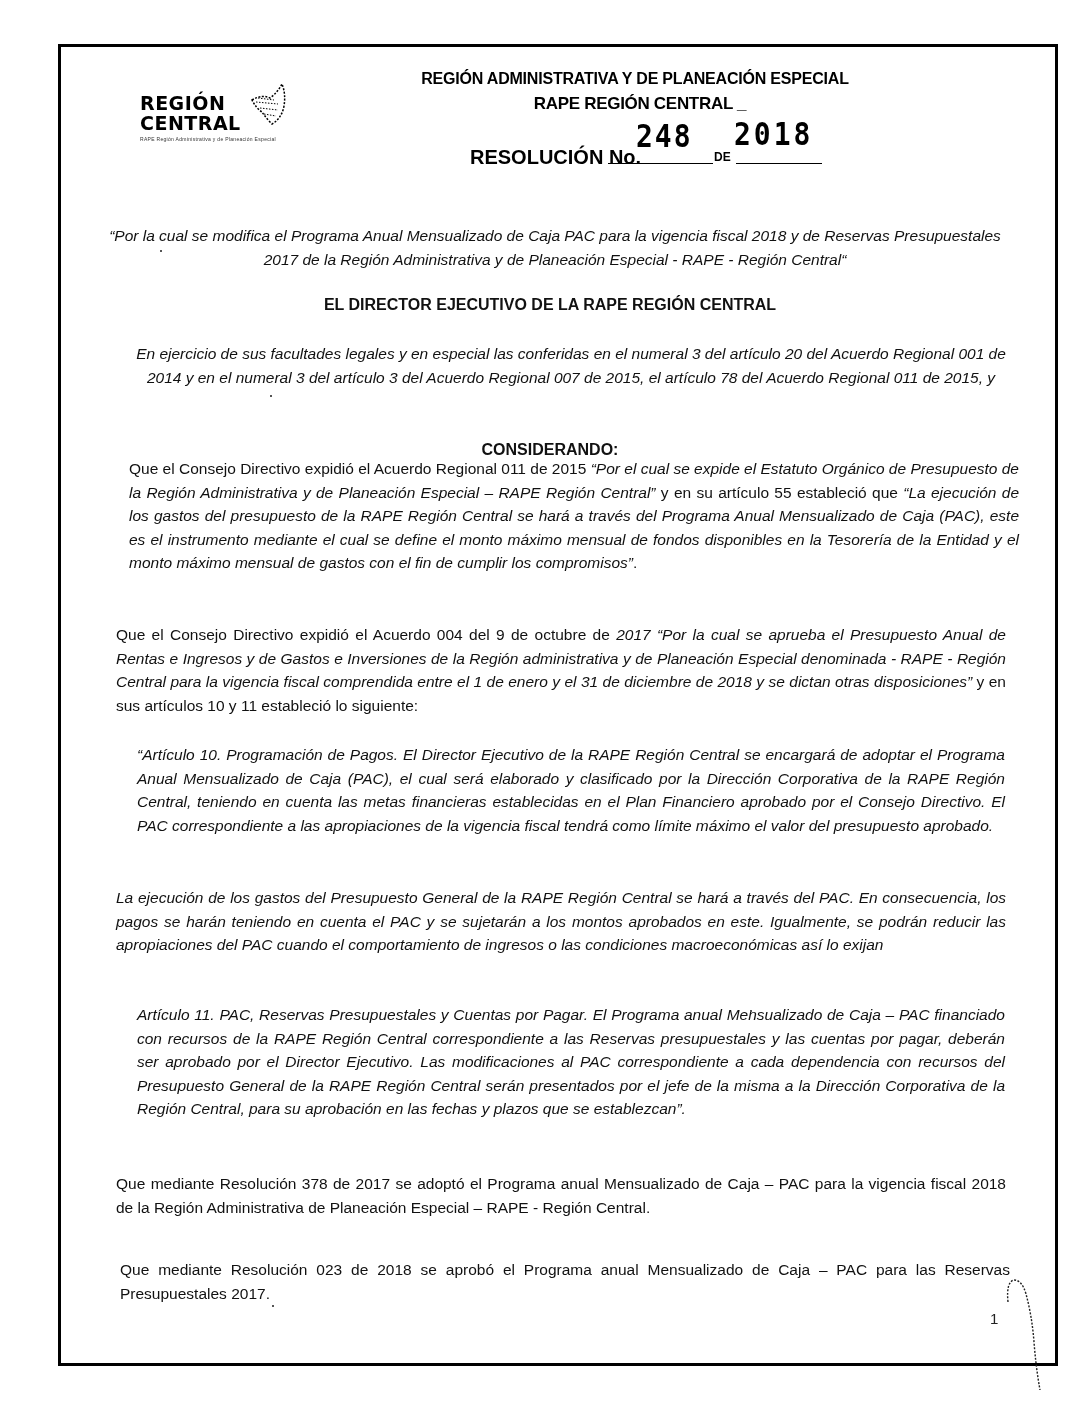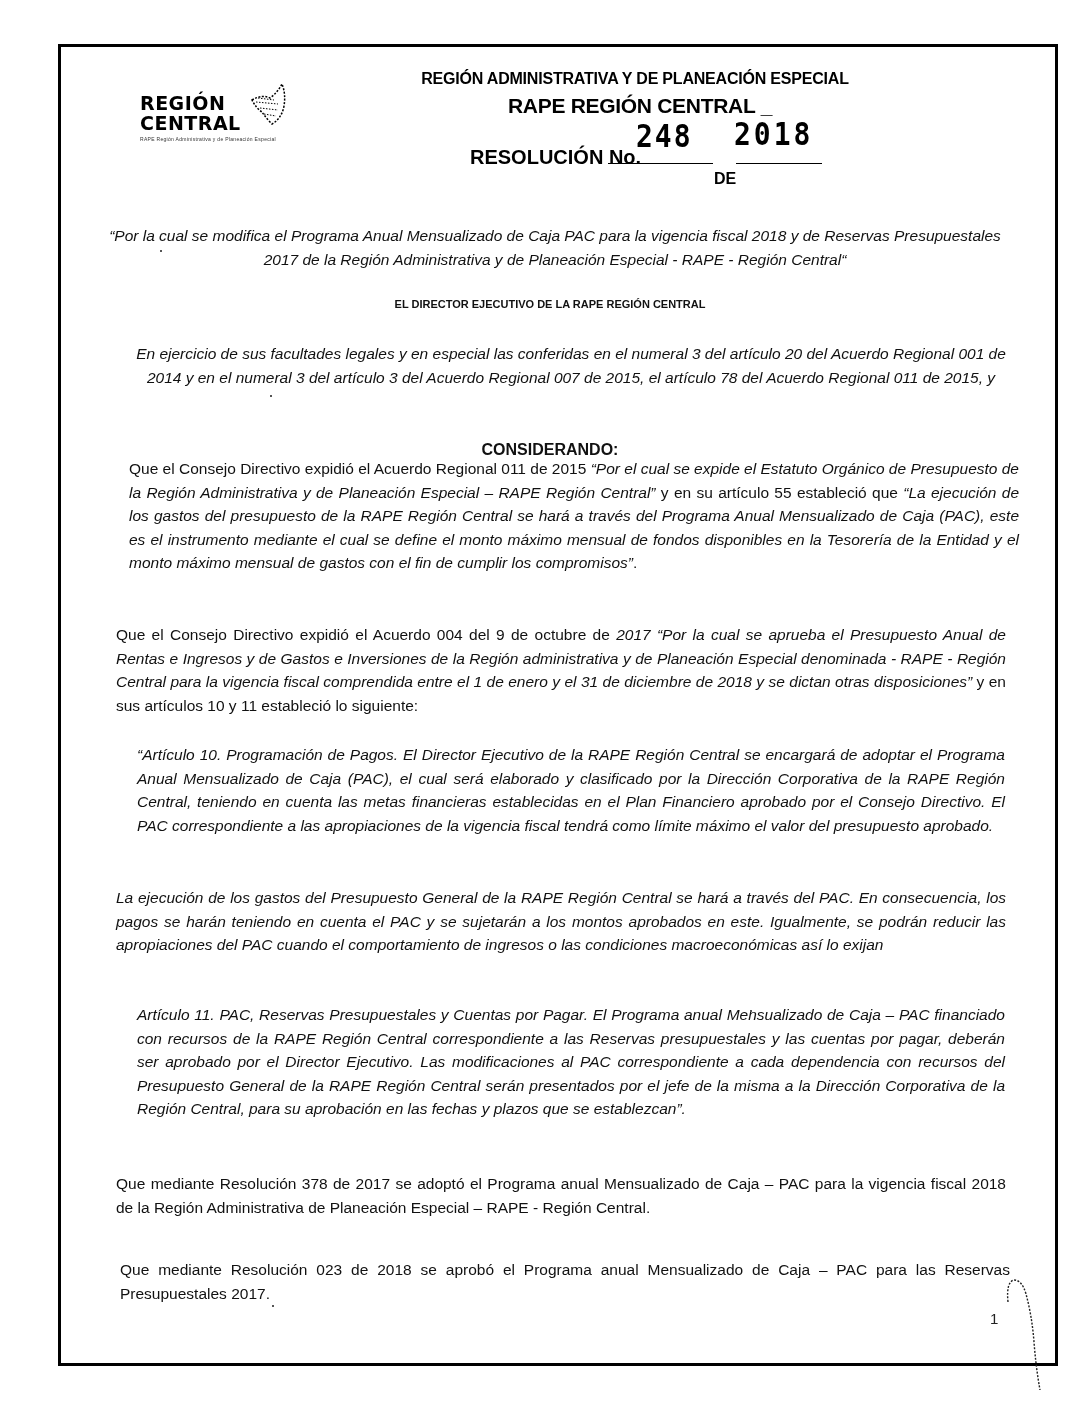--- a/index.html
+++ b/index.html
@@ -62,21 +62,21 @@
     .hdr {
       position: absolute;
       left: 380px;
       width: 560px;
       text-align: center;
       font-weight: bold;
       white-space: nowrap;
       color: #000;
     }
     .hdr-1 { top: 70px; font-size: 16px; letter-spacing: -0.2px; left: 375px; width: 520px;}
-    .hdr-2 { top: 94px; font-size: 21px; left: 420px; width: 440px; letter-spacing: -0.3px;}
+    .hdr-2 { top: 94px; font-size: 17px; left: 420px; width: 440px; letter-spacing: -0.3px;}
     .resol-row {
       position: absolute;
       left: 470px;
       top: 118px;
       width: 360px;
       height: 48px;
       font-weight: bold;
       color: #000;
       white-space: nowrap;
     }
@@ -100,22 +100,21 @@
       font-family: "DejaVu Sans Mono", monospace;
       font-size: 28px;
       font-weight: bold;
       letter-spacing: 2px;
       transform: scaleY(1.15);
     }
     .resol-de {
       position: absolute;
       left: 244px;
       top: 32px;
-      font-size: 16px;
-      margin-top: 20px;
+      font-size: 12px;
     }
     .resol-year-line {
       position: absolute;
       left: 266px;
       top: 45px;
       width: 86px;
       border-bottom: 1px solid #000;
     }
     .resol-year {
       position: absolute;
@@ -142,21 +141,21 @@
     .title-q {
       left: 105px;
       top: 196px;
       width: 900px;
     }
     .director {
       left: 110px;
       top: 265px;
       width: 880px;
       font-weight: bold;
-      font-size: 11px;
+      font-size: 16px;
     }
     .ejercicio {
       left: 121px;
       top: 314px;
       width: 900px;
     }
     .considerando {
       left: 110px;
       top: 410px;
       width: 880px;

